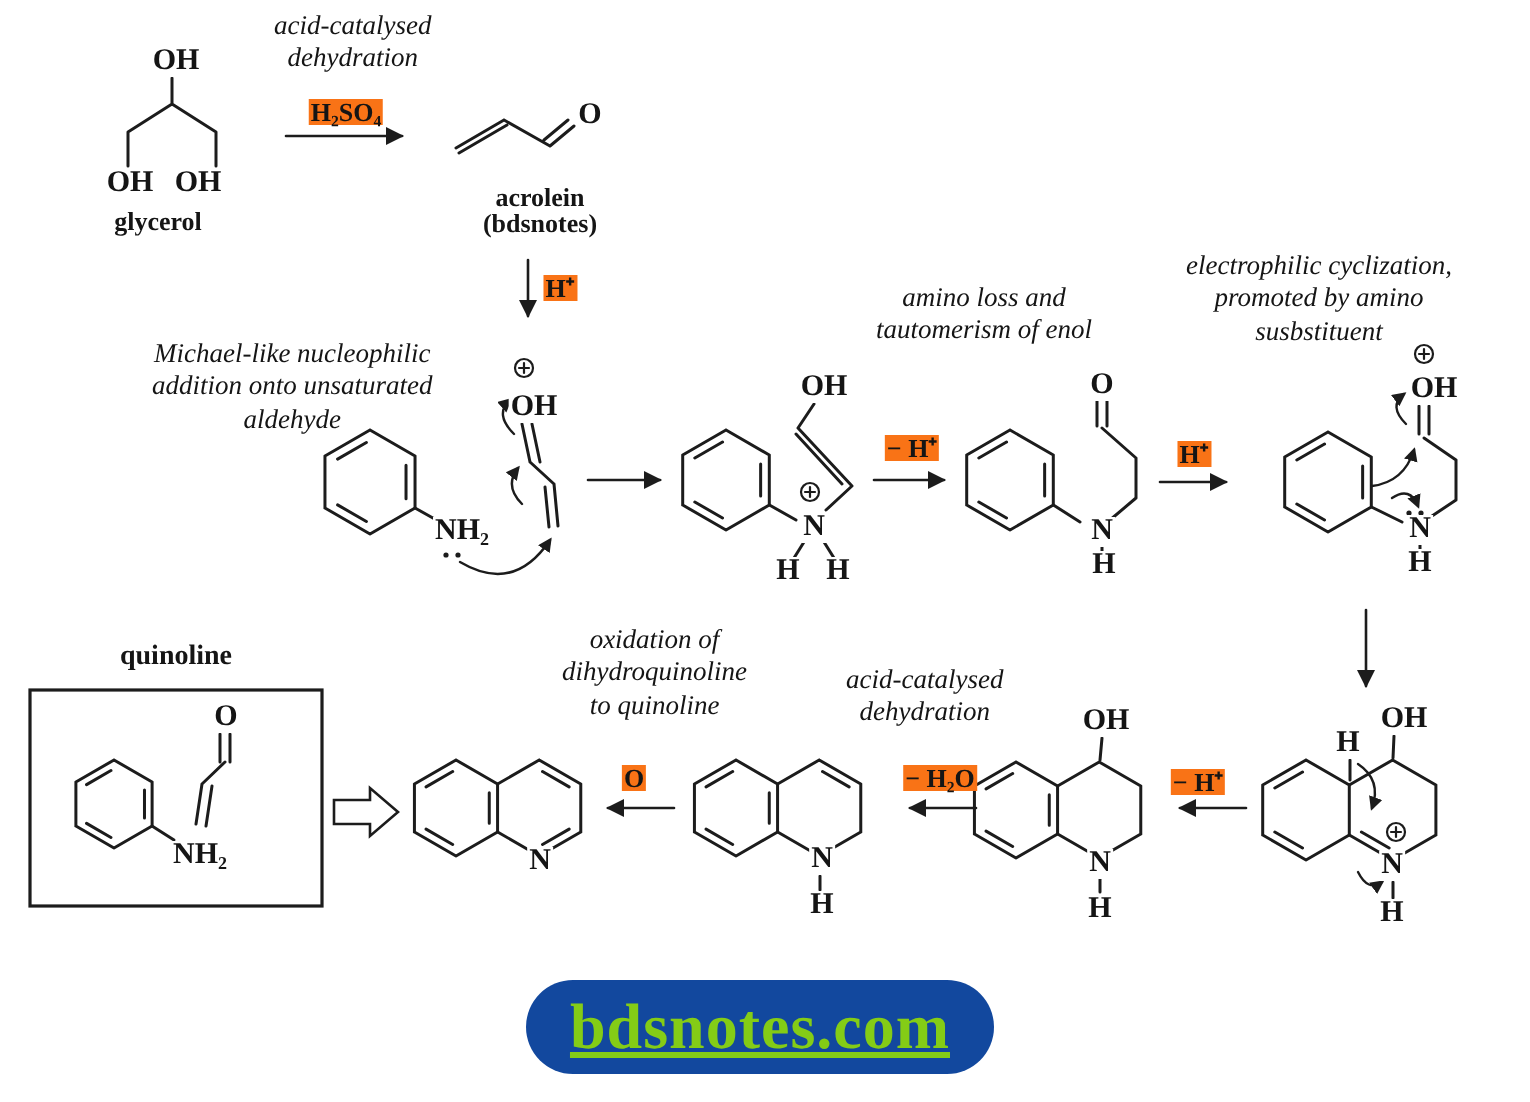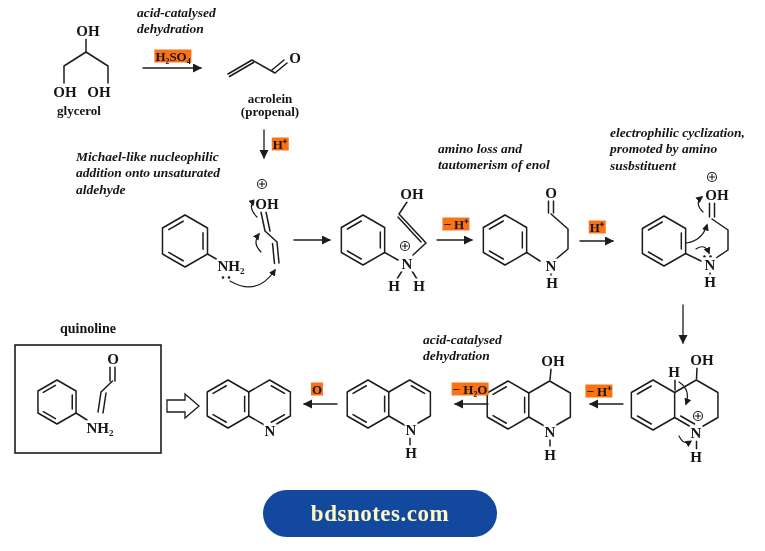--- a/index.html
+++ b/index.html
@@ -5,28 +5,28 @@
   html,body{margin:0;padding:0;background:#fff;}
   .page{position:relative;width:765px;height:551px;background:#ffffff;overflow:hidden;
         font-family:"Liberation Serif",serif;color:#151515;}
   svg.scheme{position:absolute;left:0;top:0;}
   .lbl{position:absolute;transform:translate(-50%,-50%);font-weight:bold;font-size:15px;
        line-height:1;background:#fff;padding:0 1px;white-space:nowrap;}
   .rlbl{position:absolute;transform:translate(-50%,-50%);font-weight:bold;font-size:13px;
         line-height:1;background:#f97316;padding:0 1px;white-space:nowrap;}
   .cname{position:absolute;transform:translate(-50%,-50%);font-weight:bold;font-size:13px;
          line-height:1.05;white-space:nowrap;}
-  .ann{position:absolute;font-style:italic;font-weight:bold;font-size:13.5px;line-height:1.22;
-       white-space:pre-line;}
+  .ann{position:absolute;font-style:italic;font-weight:normal;font-size:13.5px;line-height:1.22;
+       white-space:pre-line;text-align:center;}
   .boxtitle{position:absolute;transform:translate(-50%,-50%);font-weight:bold;font-size:14px;}
   .site-btn{position:absolute;left:263px;top:490px;width:234px;height:47px;border-radius:24px;
             background:#12489e;display:flex;align-items:center;justify-content:center;
             border:none;cursor:pointer;}
-  .site-btn span{color:#fef9c3;font-weight:bold;font-size:23px;letter-spacing:.5px;
-                 font-family:"Liberation Serif",serif;}
+  .site-btn span{color:#84cc16;font-weight:bold;font-size:32px;letter-spacing:.5px;
+                 font-family:"Liberation Serif",serif;text-decoration:underline;}
 </style>
 </head>
 <body>
 
 <div class="page">
 
 <svg class="scheme" width="765" height="551" viewBox="0 0 765 551" fill="none" stroke="#1c1c1c" stroke-width="1.5" stroke-linecap="round">
   <defs>
     <marker id="arr" markerUnits="userSpaceOnUse" markerWidth="10" markerHeight="10" refX="8" refY="4.5" orient="auto" viewBox="0 0 10 10">
       <path d="M0,0L9,4.5L0,9Z" fill="#1c1c1c" stroke="none"></path>
@@ -163,39 +163,42 @@
         <line x1="709.5" y1="177" x2="714.5" y2="177"></line>
         <line x1="712" y1="174.5" x2="712" y2="179.5"></line>
     <circle cx="698" cy="416" r="4.5"></circle>
         <line x1="695.5" y1="416" x2="700.5" y2="416"></line>
         <line x1="698" y1="413.5" x2="698" y2="418.5"></line>
   </g>
 </svg>
 
   <span class="ann" style="left:137px;top:5px">acid-catalysed
 dehydration</span>
-  <span class="ann" style="left:76px;top:149px">Michael-like nucleophilic
+  <span class="ann" style="left:76px;top:169px">Michael-like nucleophilic
 addition onto unsaturated
 aldehyde</span>
   <span class="ann" style="left:438px;top:141px">amino loss and
 tautomerism of enol</span>
-  <span class="ann" style="left:610px;top:125px">electrophilic cyclization,
+  <span class="ann" style="left:593px;top:125px">electrophilic cyclization,
 promoted by amino
 susbstituent</span>
+  <span class="ann" style="left:281px;top:312px">oxidation of
+dihydroquinoline
+to quinoline</span>
   <span class="ann" style="left:423px;top:332px">acid-catalysed
 dehydration</span>
 
   <span class="lbl" style="left:88px;top:31px">OH</span>
   <span class="lbl" style="left:65px;top:92px">OH</span>
   <span class="lbl" style="left:99px;top:92px">OH</span>
   <span class="cname" style="left:79px;top:111px">glycerol</span>
   <span class="rlbl" style="left:173px;top:56px">H₂SO₄</span>
   <span class="lbl" style="left:295px;top:58px">O</span>
   <span class="cname" style="left:270px;top:99px">acrolein</span>
-  <span class="cname" style="left:270px;top:112px">(propenal)</span>
+  <span class="cname" style="left:270px;top:112px">(bdsnotes)</span>
   <span class="rlbl" style="left:280px;top:144px">H⁺</span>
 
   <span class="lbl" style="left:231px;top:266px">NH₂</span>
   <span class="lbl" style="left:267px;top:204px">OH</span>
   <span class="lbl" style="left:412px;top:194px">OH</span>
   <span class="lbl" style="left:407px;top:264px">N</span>
   <span class="lbl" style="left:394px;top:286px">H</span>
   <span class="lbl" style="left:419px;top:286px">H</span>
   <span class="rlbl" style="left:456px;top:224px">− H⁺</span>
   <span class="lbl" style="left:551px;top:193px">O</span>

